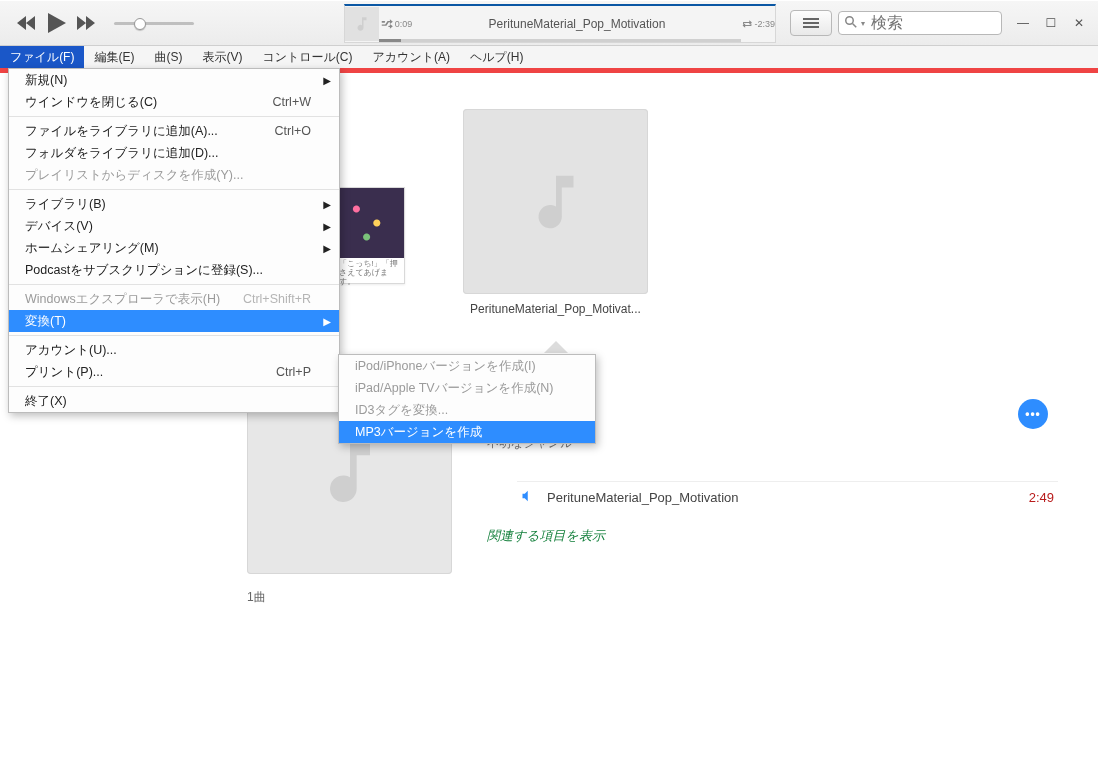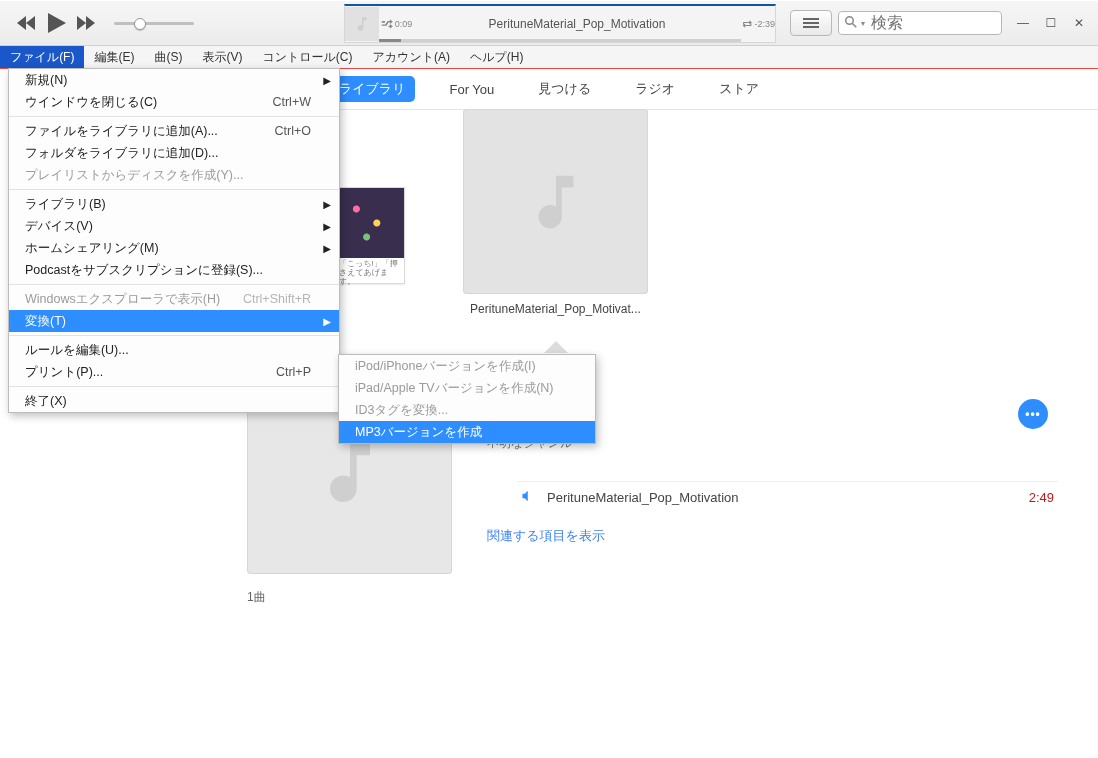--- a/index.html
+++ b/index.html
@@ -19,21 +19,21 @@
   .np-seek { position:absolute; bottom:0; left:34px; right:34px; height:3px; background:#d0d0d0;}
   .np-seek .prog { width:6%; height:100%; background:#888;}
   .right-tools { display:flex; align-items:center; gap:6px; padding:0 10px;}
   .listbtn { width:40px; height:24px; border:1px solid #b8b8b8; border-radius:4px; background:linear-gradient(#fdfdfd,#e9e9e9); display:flex; align-items:center; justify-content:center;}
   .searchbox { height:22px; width:150px; border:1px solid #b8b8b8; border-radius:4px; background:#fff; display:flex; align-items:center; padding:0 6px; gap:4px;}
   .searchbox input { border:0; outline:0; font-size:16px; width:100%;}
   .winbtns { display:flex; gap:10px; margin-left:6px; color:#555;}
   .winbtn { width:18px; height:18px; display:flex; align-items:center; justify-content:center;}
 
   
-  .menubar { height:22px; background:#f5f5f5; border-bottom:1px solid #ef4444; display:flex; align-items:stretch; font-size:12px;}
+  .menubar { height:22px; background:#f5f5f5; border-bottom:5px solid #ef4444; display:flex; align-items:stretch; font-size:12px;}
   .menubar .mitem { padding:0 10px; display:flex; align-items:center; cursor:default;}
   .menubar .mitem.active { background:#1a57c8; color:#fff;}
 
   
   .tabs { height:40px; display:flex; align-items:center; justify-content:center; gap:24px; border-bottom:1px solid #e5e5e5; font-size:13px; position:relative;}
   .tabs .tab { color:#444; padding:4px 10px; border-radius:5px;}
   .tabs .tab.active { background:#2e8dff; color:#fff;}
 
   
   .content { position:absolute; top:108px; left:217px; right:0; bottom:0; padding:0; }
@@ -52,21 +52,21 @@
   .detail { position:absolute; left:30px; right:20px; top:280px;}
   .detail .big-art { width:205px; height:205px; background:#e7e7e7; border-radius:4px; display:flex; align-items:center; justify-content:center; box-shadow:inset 0 0 0 1px #d7d7d7;}
   .detail .meta { position:absolute; left:240px; top:0; right:60px;}
   .detail .title { font-size:26px; font-weight:700; color:#222; white-space:nowrap;}
   .detail .artist { font-size:20px; color:#2e8dff; margin-top:2px;}
   .detail .genre  { font-size:12px; color:#777; margin-top:6px;}
   .tracklist { position:absolute; left:270px; right:20px; top:112px;}
   .trackrow { display:flex; align-items:center; padding:8px 4px; border-top:1px solid #eee; font-size:13px; color:#444;}
   .trackrow .tname { flex:1;}
   .trackrow .tdur  { color:#b91c1c;}
-  .related { position:absolute; left:240px; top:158px; font-size:13px; color:#3b82f6;}
+  .related { position:absolute; left:240px; top:158px; font-size:13px; color:#15803d;font-style:italic;}
   .round-more { width:30px; height:30px; border-radius:50%; background:#2e8dff; color:#fff; position:absolute; right:30px; top:30px; display:flex; align-items:center; justify-content:center; font-weight:bold; letter-spacing:1px;}
   .trackcount { position:absolute; left:30px; top:500px; font-size:12px; color:#666;}
 
   
   .dropdown { position:absolute; background:#fdfdfd; border:1px solid #bcbcbc; box-shadow:2px 3px 8px rgba(0,0,0,.25); font-size:12.5px; color:#222; z-index:50;}
   .dropdown .row { display:flex; align-items:center; height:22px; padding:0 28px 0 16px; white-space:nowrap; position:relative;}
   .dropdown .row.disabled { color:#9b9b9b;}
   .dropdown .row .shortcut { position:absolute; right:28px; color:#555;}
   .dropdown .row.disabled .shortcut { color:#b5b5b5;}
   .dropdown .row.hi { background:#2e8dff; color:#fff;}
@@ -163,27 +163,20 @@
   <div class="menubar">
     <div class="mitem active">ファイル(F)</div>
     <div class="mitem">編集(E)</div>
     <div class="mitem">曲(S)</div>
     <div class="mitem">表示(V)</div>
     <div class="mitem">コントロール(C)</div>
     <div class="mitem">アカウント(A)</div>
     <div class="mitem">ヘルプ(H)</div>
   </div>
 
-  <div class="tabs">
-    <div class="tab active">ライブラリ</div>
-    <div class="tab">For You</div>
-    <div class="tab">見つける</div>
-    <div class="tab">ラジオ</div>
-    <div class="tab">ストア</div>
-  </div>
 
   <div class="content">
     <div class="album-tile" style="position:absolute; left:246px; top:0;">
       <div class="album-art music-note-big">
         <svg width="70" height="70" viewBox="0 0 24 24">
             <path d="M12 3v10.55A4 4 0 1014 17V7h4V3z"></path>
           </svg>
       </div>
       <div class="album-caption">PerituneMaterial_Pop_Motivat...</div>
     </div>
@@ -268,21 +261,21 @@
     <div class="row disabled">
         <span>Windowsエクスプローラで表示(H)</span>
         <span class="shortcut">Ctrl+Shift+R</span>
       </div>
     <div class="row hi">
         <span>変換(T)</span>
         <span class="arrow">▶</span>
       </div>
     <hr>
     <div class="row">
-        <span>ルールを編集(U)...</span>
+        <span>アカウント(U)...</span>
       </div>
     <div class="row">
         <span>プリント(P)...</span>
         <span class="shortcut">Ctrl+P</span>
       </div>
     <hr>
     <div class="row">
         <span>終了(X)</span>
       </div>
   </div>

